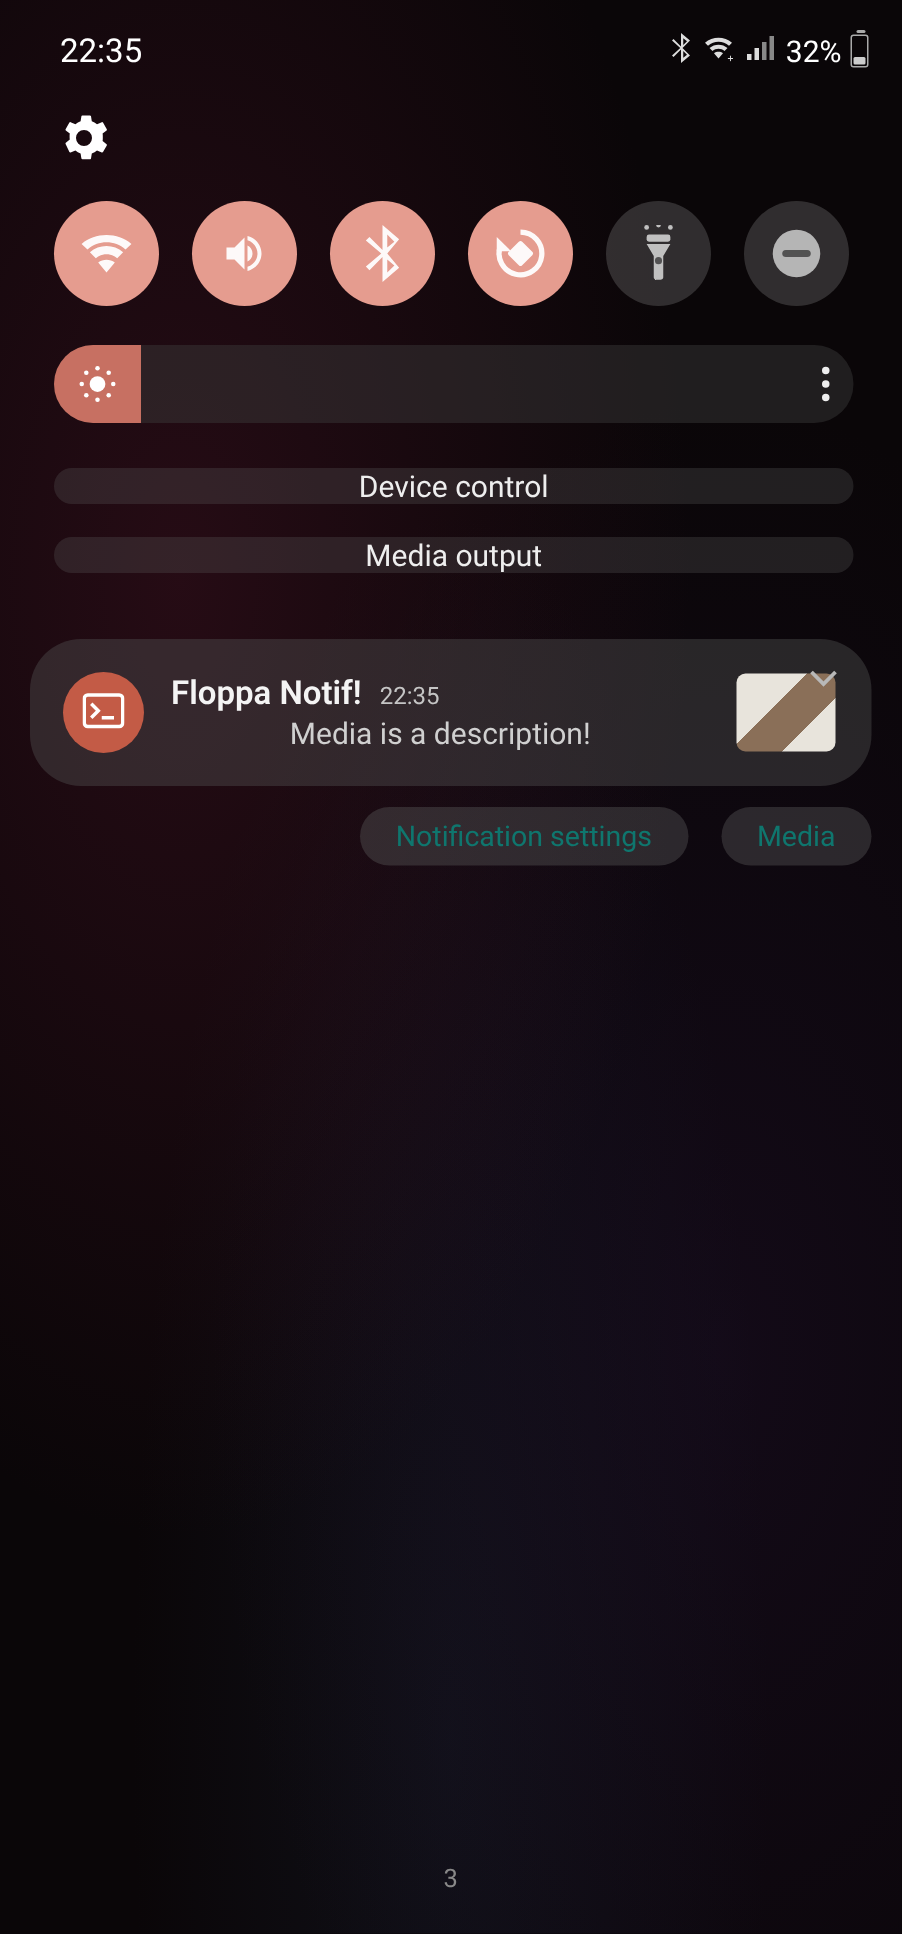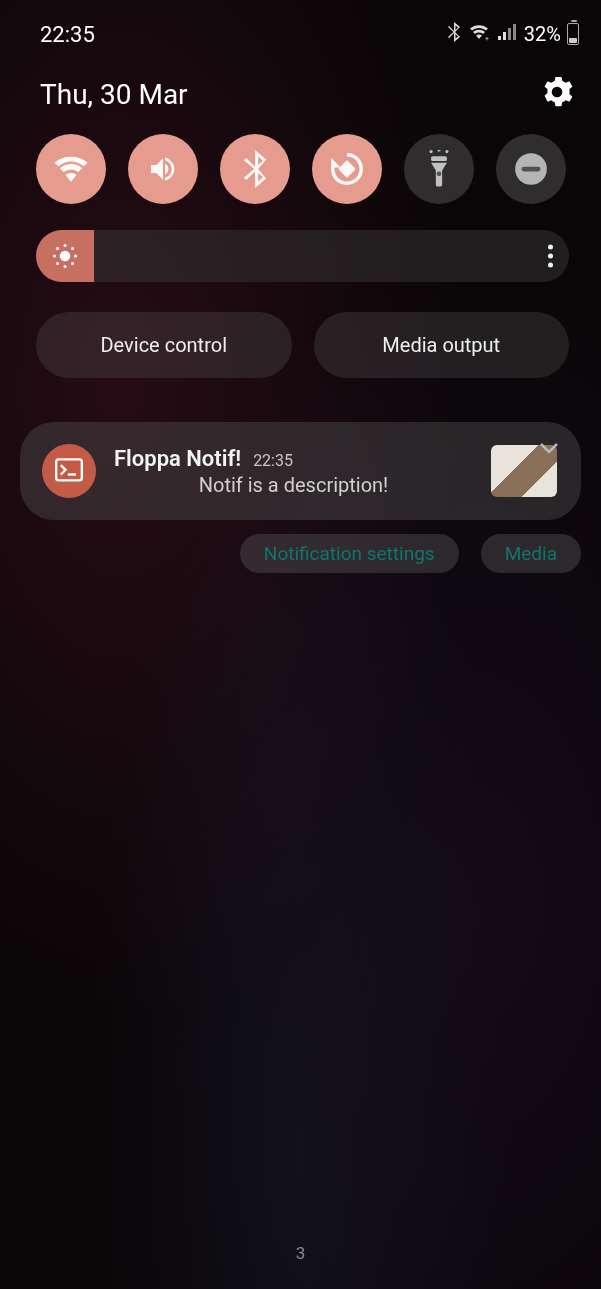--- a/index.html
+++ b/index.html
@@ -70,21 +70,21 @@
     display: flex; align-items: center; justify-content: center;
   }
   .brightness-dots {
     position: absolute; right: 16px; top: 50%; transform: translateY(-50%);
     display: flex; flex-direction: column; gap: 4px; cursor: pointer;
   }
   .brightness-dots span {
     width: 5px; height: 5px; background: #eee; border-radius: 50%;
   }
   .control-row {
-    display: flex; gap: 22px; padding: 30px 32px 0 36px;
+    display: flex; gap: 22px; padding: 30px 32px 0 36px; flex-direction: column;
   }
   .control-btn {
     flex: 1; height: 66px; background: rgba(90,90,90,0.30);
     border-radius: 33px; display: flex; align-items: center; justify-content: center;
     font-size: 20px; color: #eee; cursor: pointer;
   }
   .notif-card {
     margin: 44px 20px 0 20px;
     background: rgba(80,80,80,0.42);
     border-radius: 34px;
@@ -148,21 +148,20 @@
           <rect x="12" y="5" width="3" height="12" fill="#888"></rect>
           <rect x="17" y="1" width="3" height="16" fill="#888"></rect>
         </svg>
     </span>
     <span class="batt-pct">32%</span>
     <span class="batt-icon"></span>
   </div>
 </div>
 
 <div class="header-row">
-  <div class="header-date">Thu, 30 Mar</div>
   <div class="gear">
     <svg width="32" height="32" viewBox="0 0 24 24">
         <path fill="#fff" d="M12 8a4 4 0 1 0 0 8 4 4 0 0 0 0-8zm9.4 4c0 .5 0 1-.1 1.5l2 1.6c.2.2.2.4.1.6l-1.9 3.3c-.1.2-.4.3-.6.2l-2.4-1a7.6 7.6 0 0 1-2.6 1.5l-.4 2.5c0 .2-.2.4-.5.4h-3.8c-.2 0-.4-.2-.5-.4l-.4-2.5a7.6 7.6 0 0 1-2.6-1.5l-2.4 1c-.2.1-.5 0-.6-.2L2.8 15c-.1-.2-.1-.5.1-.6l2-1.6c-.1-.5-.1-1-.1-1.5s0-1 .1-1.5l-2-1.6c-.2-.2-.2-.4-.1-.6l1.9-3.3c.1-.2.4-.3.6-.2l2.4 1c.8-.6 1.7-1.1 2.6-1.5l.4-2.5c0-.2.2-.4.5-.4h3.8c.2 0 .4.2.5.4l.4 2.5c.9.4 1.8.9 2.6 1.5l2.4-1c.2-.1.5 0 .6.2l1.9 3.3c.1.2.1.5-.1.6l-2 1.6c.1.5.1 1 .1 1.5z"></path>
       </svg>
   </div>
 </div>
 
 <div class="qs-row">
   <div class="qs-toggle qs-on">
     <svg width="38" height="30" viewBox="0 0 24 18">
@@ -242,21 +241,21 @@
         <rect x="1" y="1" width="22" height="18" rx="2" fill="none" stroke="#fff" stroke-width="2"></rect>
         <path d="M5 6 L9 10 L5 14" fill="none" stroke="#fff" stroke-width="2"></path>
         <rect x="11" y="13" width="7" height="2" fill="#fff"></rect>
       </svg>
   </div>
   <div class="notif-body">
     <div class="notif-title-row">
       <span class="notif-title">Floppa Notif!</span>
       <span class="notif-time">22:35</span>
     </div>
-    <div class="notif-desc">Notif is a description!</div>
+    <div class="notif-desc">Media is a description!</div>
   </div>
   <div class="notif-thumb"></div>
   <div class="notif-chevron">
     <svg width="20" height="14" viewBox="0 0 20 14">
         <path d="M2 3 L10 11 L18 3" fill="none" stroke="#b8b8b8" stroke-width="2.5"></path>
       </svg>
   </div>
 </div>
 
 <div class="notif-actions">

